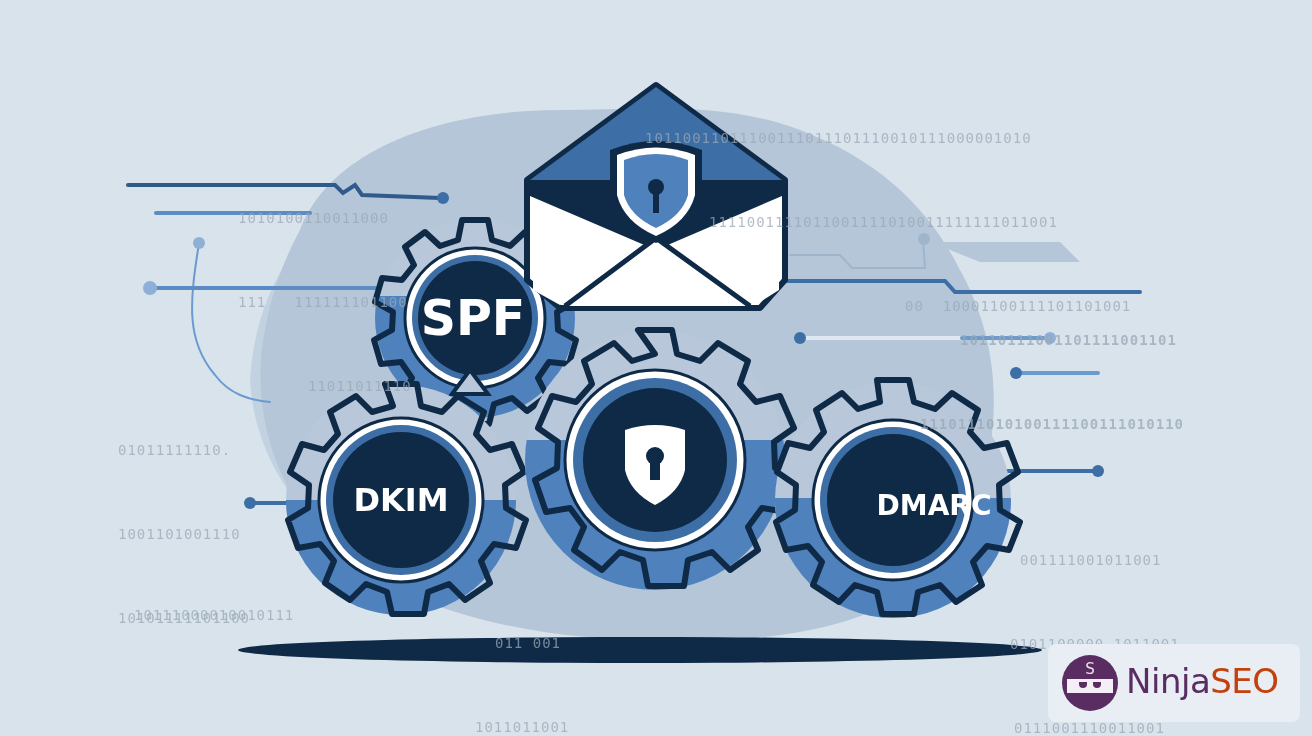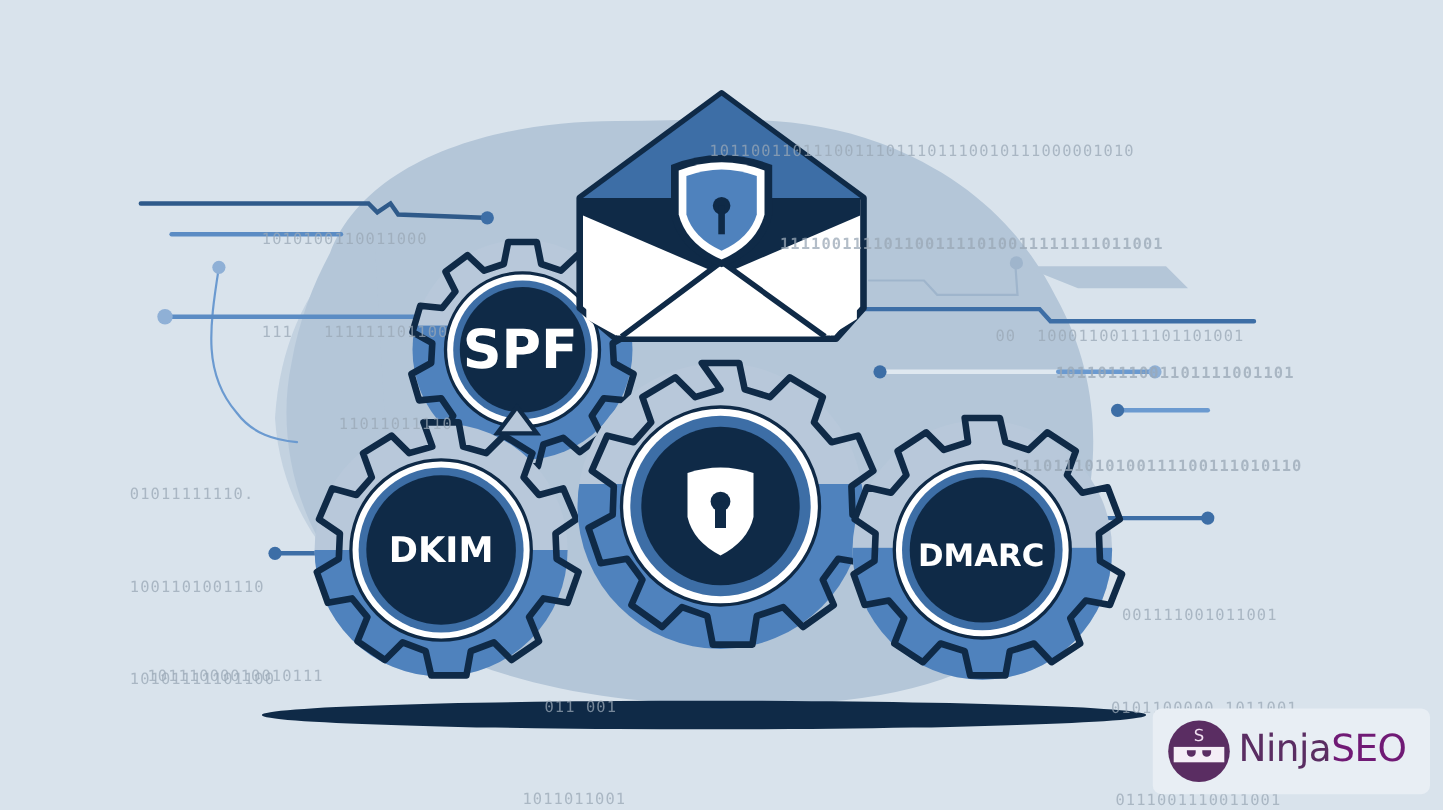--- a/index.html
+++ b/index.html
@@ -9,21 +9,21 @@
   .b-top { font-size:14px; line-height:28px; }
   .b-sm { font-size:14px; line-height:28px; }
   .gear-label { position:absolute; color:#ffffff; font-family:"DejaVu Sans", sans-serif; font-weight:bold; text-align:center; transform:translate(-50%,-50%); white-space:nowrap; }
   #logo { position:absolute; left:1048px; top:644px; width:252px; height:78px; background:#e8eef4; border-radius:8px; }
   #logo .avatar { position:absolute; left:14px; top:11px; width:56px; height:56px; border-radius:50%; background:#5a2d62; overflow:hidden; }
   #logo .avatar .s { position:absolute; left:0; right:0; top:5px; text-align:center; color:#f0dff0; font-size:15px; font-family:"DejaVu Sans", sans-serif; }
   #logo .avatar .mask { position:absolute; left:5px; right:5px; top:24px; height:14px; background:#f4eef6; }
   #logo .avatar .eye { position:absolute; top:27px; width:8px; height:6px; background:#5a2d62; border-radius:0 0 4px 4px; }
   #logo .brand { position:absolute; left:78px; top:17px; font-size:34px; font-family:"DejaVu Sans", sans-serif; letter-spacing:-0.5px; }
   #logo .brand .ninja { color:#5a2d62; }
-  #logo .brand .seo { color:#701a75;margin-top:32px; }
+  #logo .brand .seo { color:#c2410c;margin-top:32px; }
 </style>
 </head>
 <body>
 
 <svg id="scene" viewBox="0 0 1312 736" xmlns="http://www.w3.org/2000/svg">
   <defs>
     <clipPath id="clip-spf">
         <circle cx="475" cy="318" r="100"></circle>
       </clipPath>
     <clipPath id="clip-dkim">
@@ -129,21 +129,21 @@
     <path d="M610,150 Q656,132 702,150 L702,195 Q695,228 656,243 Q617,228 610,195 Z" fill="#0f2a47"></path>
     <path d="M617,155 Q656,140 695,155 L695,195 Q688,222 656,236 Q624,222 617,195 Z" fill="#ffffff"></path>
     <path d="M624,160 Q656,148 688,160 L688,195 Q682,216 656,228 Q630,216 624,195 Z" fill="#4f82bd"></path>
     <circle cx="656" cy="187" r="8" fill="#0f2a47"></circle>
     <rect x="653" y="187" width="6" height="26" fill="#0f2a47"></rect>
   </g>
 </svg>
 
 <div class="binary b-top" style="left:645px; top:68px;">
   <div>10110011011100111011101110010111000001010</div>
-  <div style="padding-left:64px;font-weight:bold;">1111001111011001111010011111111011001</div>
+  <div style="padding-left:64px;">1111001111011001111010011111111011001</div>
   <div style="padding-left:260px;">00  10001100111101101001</div>
 </div>
 
 <div class="binary b-sm" style="left:238px; top:148px;">
   <div>1010100110011000</div>
   <div>111   111111101100</div>
   <div style="padding-left:70px;">11011011110</div>
 </div>
 
 <div class="binary b-sm" style="left:118px; top:380px;">
@@ -168,21 +168,21 @@
 </div>
 
 <div class="binary b-sm" style="left:1020px; top:490px;">
   <div>001111001011001</div>
   <div style="margin-left:-10px;">0101100000 1011001</div>
   <div style="margin-left:-6px;">0111001110011001</div>
 </div>
 
 <div class="gear-label" style="left:473px; top:318px; font-size:49px;">SPF</div>
 <div class="gear-label" style="left:401px; top:500px; font-size:32px;">DKIM</div>
-<div class="gear-label" style="left:892px; top:505px; font-size:28px;">DMARC</div>
+<div class="gear-label" style="left:934px; top:505px; font-size:28px;">DMARC</div>
 
 <div id="logo">
   <div class="avatar">
     <div class="s">S</div>
     <div class="mask"></div>
     <div class="eye" style="left:17px;"></div>
     <div class="eye" style="left:31px;"></div>
   </div>
   <div class="brand">
     <span class="ninja">Ninja</span><span class="seo">SEO</span>

